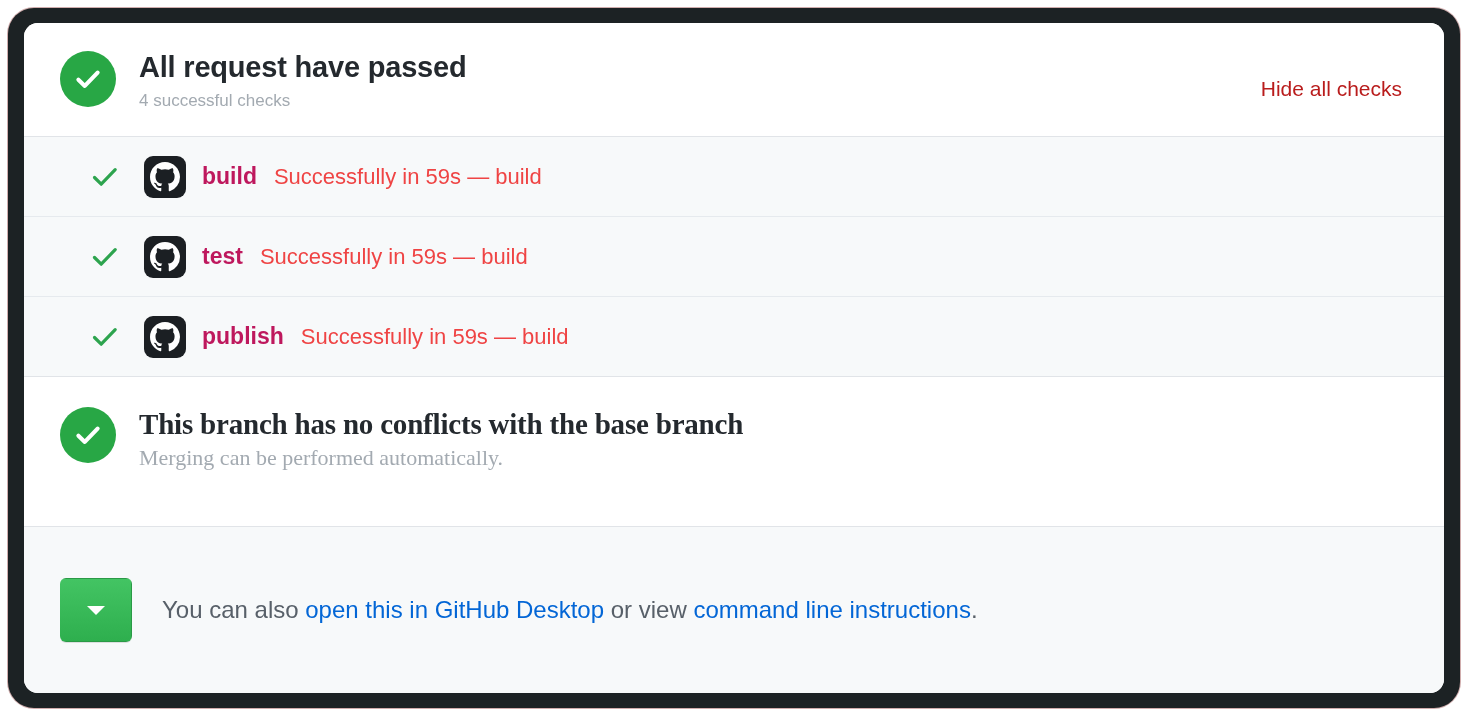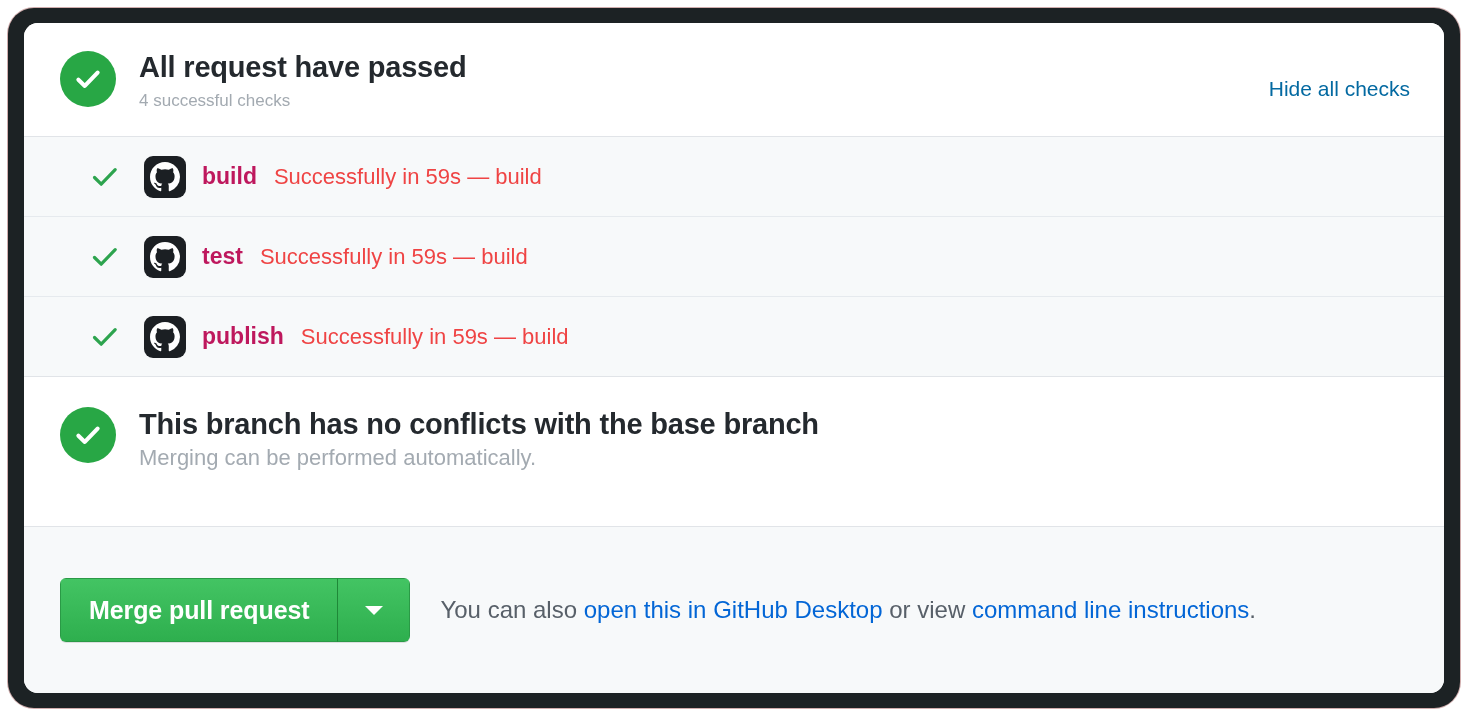--- a/index.html
+++ b/index.html
@@ -81,24 +81,24 @@
     letter-spacing: -0.2px;
   }
   .header-sub {
     font-size: 17px;
     color: #a3aab1;
     line-height: 1.45;
     margin-top: 4px;
   }
   .hide-all-checks {
     position: absolute;
-    right: 34px;
+    right: 42px;
     top: 54px;
     font-size: 21px;
-    color: #0369a1;
+    color: #b91c1c;
     cursor: pointer;
     white-space: nowrap;
   }
 
   
   .checks-list {
     background: #f7f9fa;
   }
   .check-row {
     display: flex;
@@ -143,20 +143,21 @@
     white-space: nowrap;
   }
 
   
   .conflict-section {
     background: #ffffff;
     padding: 28px 36px 30px 36px;
     border-bottom: 1px solid #e1e4e8;
     box-sizing: border-box;
     min-height: 150px;
+    font-family: Liberation Serif, serif;
   }
   .conflict-inner {
     display: flex;
     align-items: flex-start;
   }
   .conflict-text { margin-left: 23px; padding-top: 2px; }
   .conflict-title {
     font-size: 29px;
     font-weight: bold;
     color: #24292e;
@@ -312,21 +313,20 @@
         </div>
         <div class="conflict-text">
           <div class="conflict-title">This branch has no conflicts with the base branch</div>
           <div class="conflict-sub">Merging can be performed automatically.</div>
         </div>
       </div>
     </div>
 
     <div class="mb-footer">
       <div class="merge-btn-group">
-        <div class="merge-btn">Merge pull request</div>
         <div class="merge-caret-btn">
           <span class="caret"></span>
         </div>
       </div>
       <div class="footer-note"><span>You can also </span><a>open this in GitHub Desktop</a><span> or view </span><a>command line instructions</a><span>.</span></div>
     </div>
 
   </div>
 </div>
 

